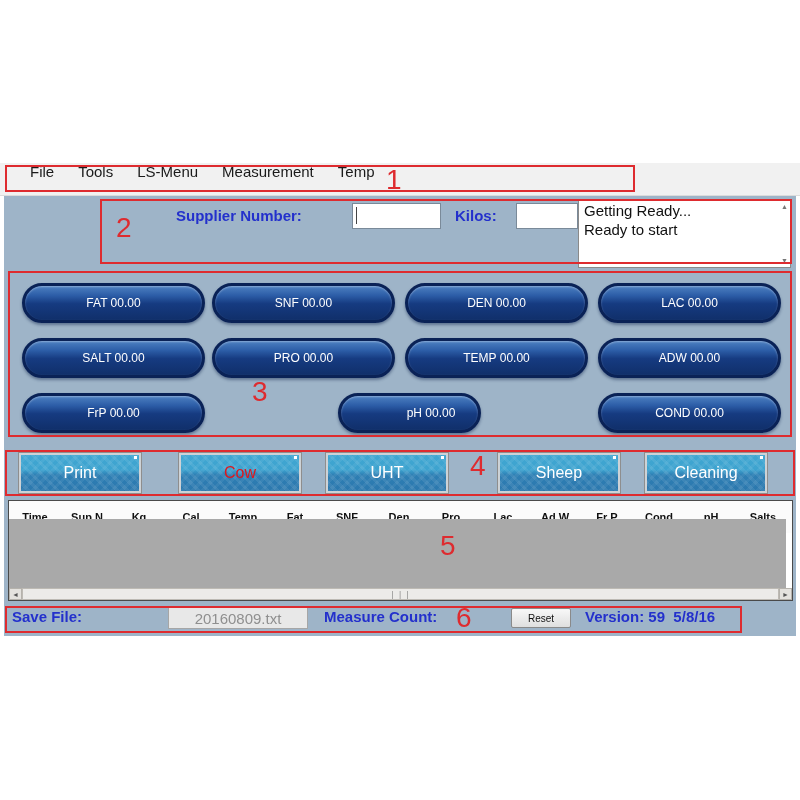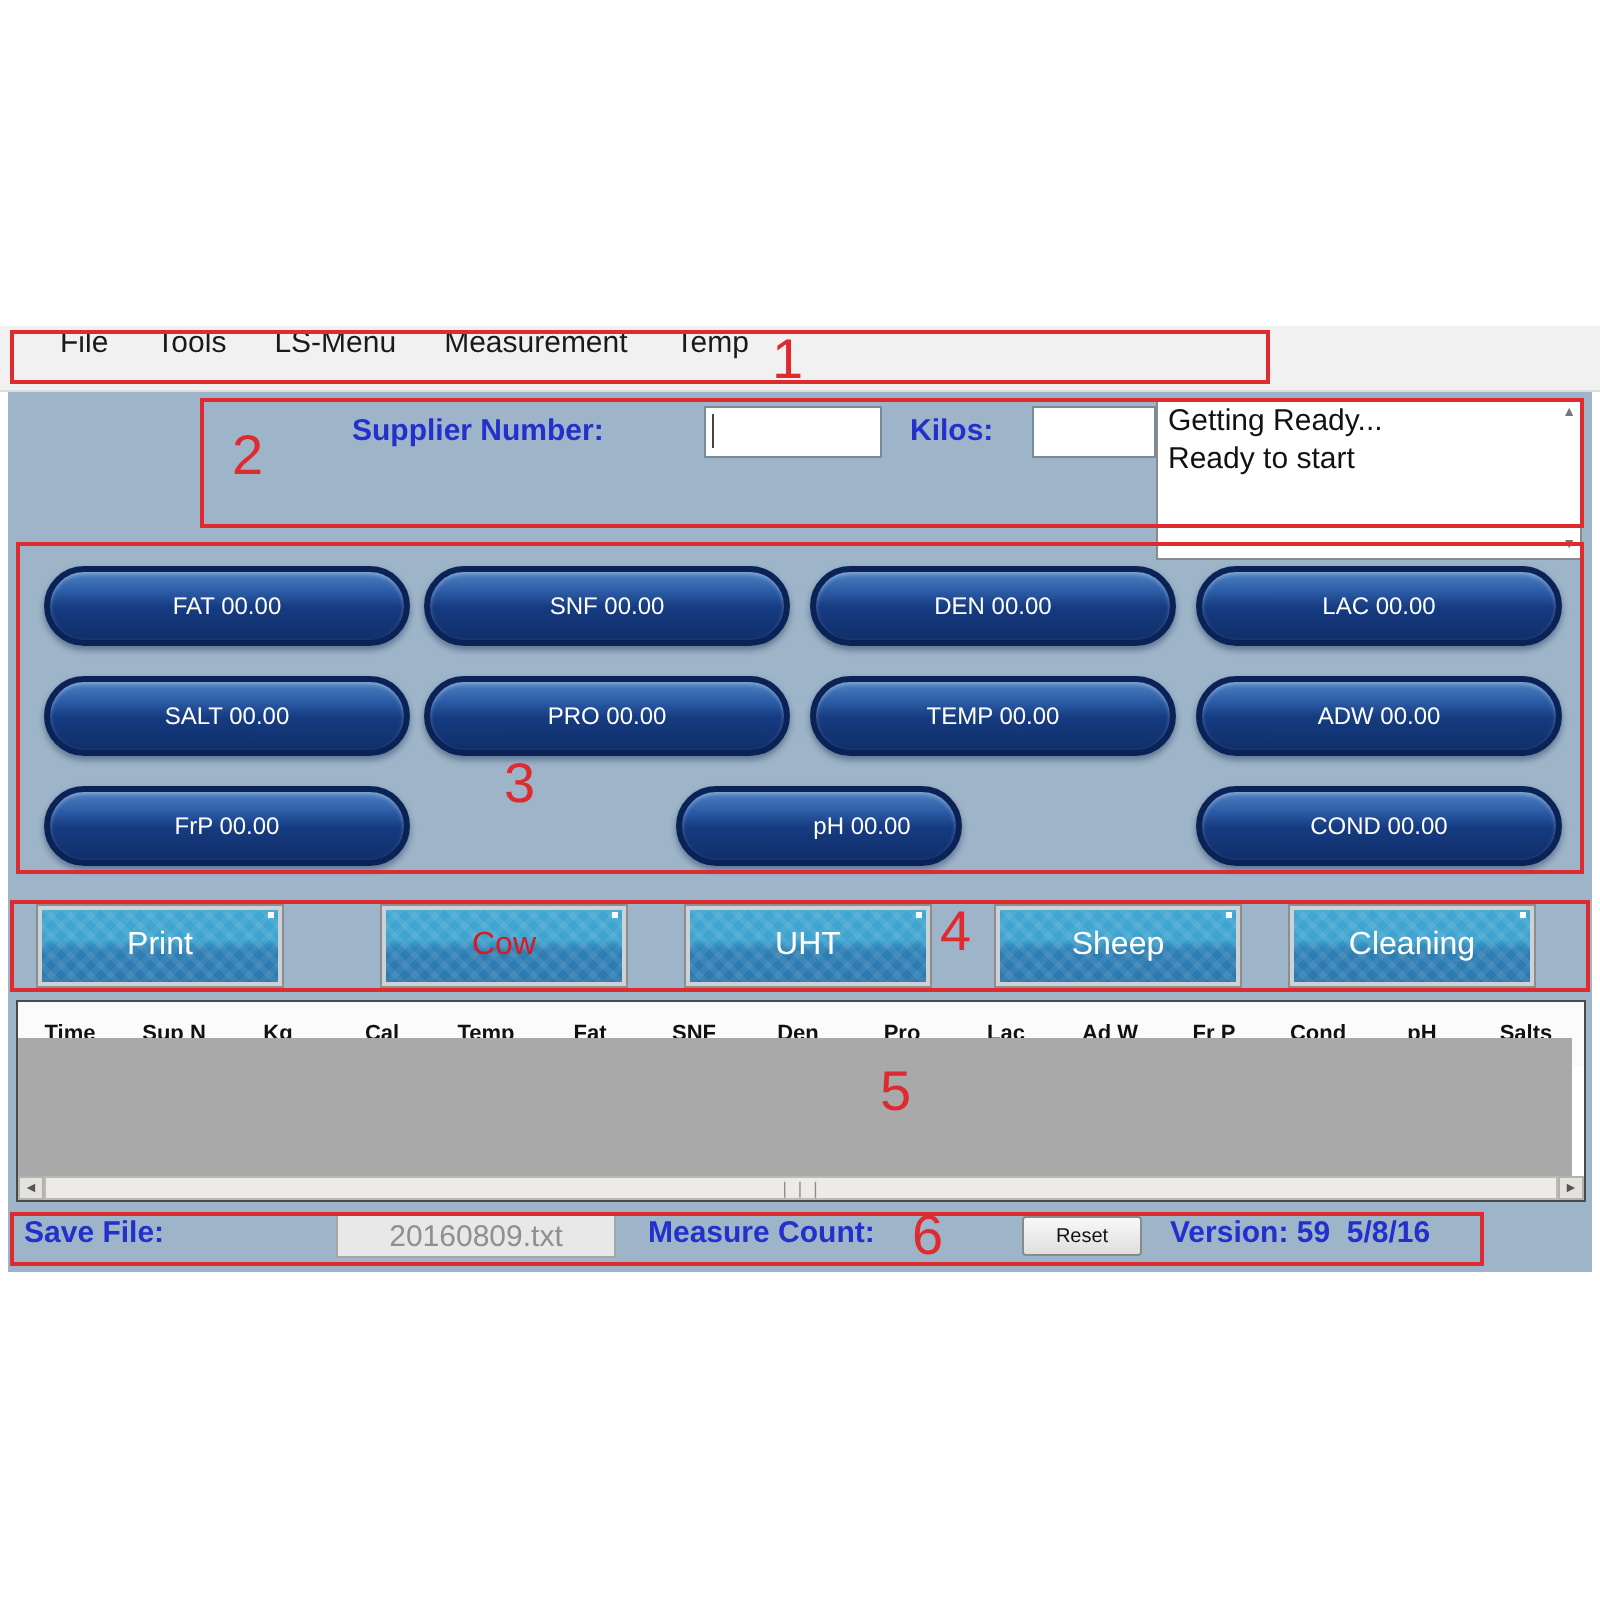--- a/index.html
+++ b/index.html
@@ -11,21 +11,21 @@
            border-bottom:1px solid #dcdcdc;display:flex;padding-left:18px;}
   .menu-item{font-size:15px;color:#1a1a1a;padding:0 12px;cursor:default;}
 
   
   .main{position:absolute;left:4px;top:196px;width:792px;height:440px;background:#9eb4c8;}
 
   .blue-label{position:absolute;color:#2330cc;font-size:15px;font-weight:700;white-space:pre;}
   .field{position:absolute;background:#ffffff;border:1px solid #7a8a99;}
   .caret{position:absolute;left:3px;top:3px;width:1px;height:17px;background:#444;}
 
-  .status-box{position:absolute;left:574px;top:3px;width:213px;height:81px;background:#ffffff;
+  .status-box{position:absolute;left:574px;top:3px;width:213px;height:69px;background:#ffffff;
               border:1px solid #8a8a8a;padding:1px 2px 1px 5px;color:#111;font-size:15px;line-height:19px;}
   .status-arrow{position:absolute;right:2px;font-size:7px;color:#777;line-height:7px;}
   .status-arrow.up{top:3px;} .status-arrow.down{bottom:3px;}
 
   
   .pill{position:absolute;height:40px;width:183px;border-radius:21px;
         background:linear-gradient(180deg,#4d80c1 0%,#2c5da7 28%,#163b81 52%,#102f6a 100%);
         border:3px solid #0a2256;
         box-shadow:0 2px 3px rgba(20,40,80,.45), inset 0 1px 2px rgba(255,255,255,.35);
         color:#fff;font-size:12px;display:flex;align-items:center;justify-content:center;cursor:pointer;}
@@ -102,22 +102,22 @@
     <div class="pill r1 c4">LAC 00.00</div>
     <div class="pill r2 c1">SALT 00.00</div>
     <div class="pill r2 c2">PRO 00.00</div>
     <div class="pill r2 c3">TEMP 00.00</div>
     <div class="pill r2 c4">ADW 00.00</div>
     <div class="pill r3 c1">FrP 00.00</div>
     <div class="pill r3 ph">pH 00.00</div>
     <div class="pill r3 c4">COND 00.00</div>
 
     <div class="action-btn" style="left: 14px; color: rgb(255, 255, 255);">Print</div>
-    <div class="action-btn" style="left: 186px; color: rgb(224, 22, 28);">Cow</div>
-    <div class="action-btn" style="left: 338px; color: rgb(255, 255, 255); text-align: center;">UHT</div>
+    <div class="action-btn" style="left: 174px; color: rgb(224, 22, 28);">Cow</div>
+    <div class="action-btn" style="left: 321px; color: rgb(255, 255, 255); text-align: center;">UHT</div>
     <div class="action-btn" style="left: 493px; color: rgb(255, 255, 255);">Sheep</div>
     <div class="action-btn" style="left: 640px; color: rgb(255, 255, 255);">Cleaning</div>
 
     <div class="table">
       <div class="thead">
         <div class="th">Time</div>
         <div class="th">Sup N</div>
         <div class="th">Kg</div>
         <div class="th">Cal</div>
         <div class="th">Temp</div>

